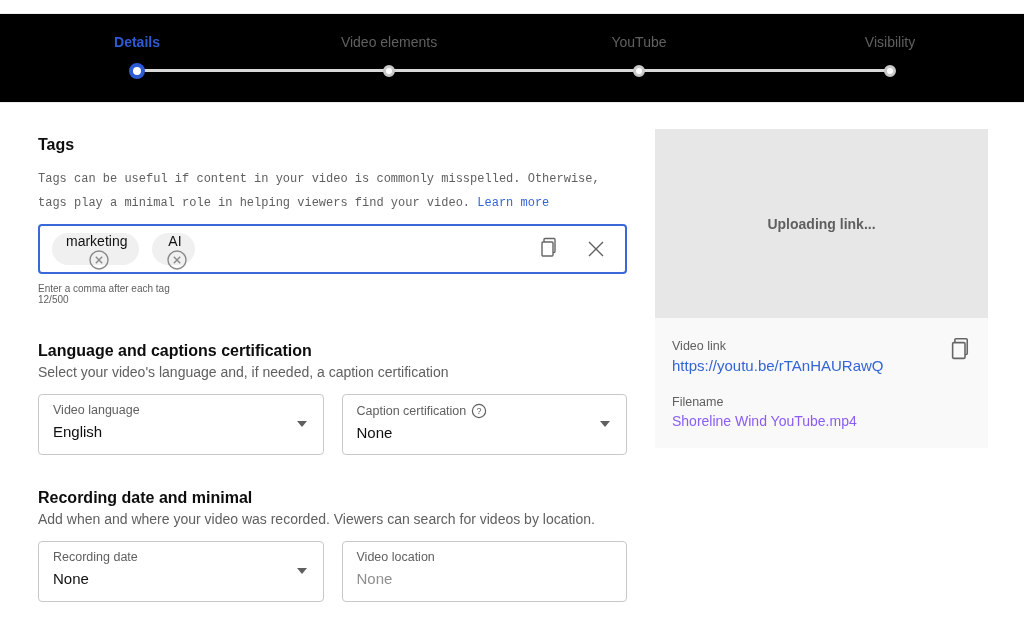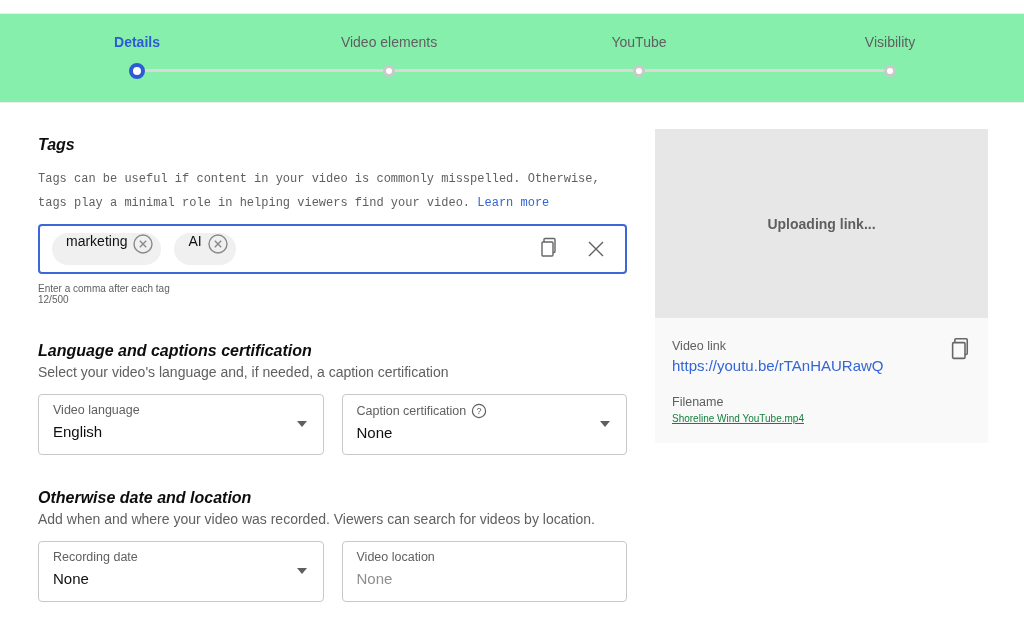--- a/index.html
+++ b/index.html
@@ -2,41 +2,41 @@
 <html><head>
 <meta charset="utf-8">
 <style>
   * { margin:0; padding:0; box-sizing:border-box; }
   html,body { width:1024px; height:639px; background:#ffffff;
     font-family:"Liberation Sans","DejaVu Sans",sans-serif; color:#0f0f0f; }
   .page { position:relative; width:1024px; height:639px; overflow:hidden; background:#fff; }
 
   
   .stepper-bar { position:absolute; top:13px; left:0; width:1024px; height:90px;
-    background:#86efac; border-top:1px solid #ececec; border-bottom:1px solid #ececec; }
+    background:#000000; border-top:1px solid #ececec; border-bottom:1px solid #ececec; }
   .stepper-line { position:absolute; top:55px; left:137px; width:753px; height:3px; background:#d9d9d9; }
   .step { position:absolute; top:0; width:220px; margin-left:-110px; text-align:center; cursor:pointer; }
   .step-label { display:block; margin-top:20px; font-size:14px; line-height:17px; color:#606060; white-space:nowrap; }
   .step.active .step-label { color:#2d5bd3; font-weight:bold; }
   .step-dot { position:absolute; left:50%; background:#fff; border-radius:50%; }
   .step.active .step-dot { top:49px; width:16px; height:16px; margin-left:-8px; border:4.5px solid #2d5bd3; }
   .step.inactive .step-dot { top:51px; width:12px; height:12px; margin-left:-6px; border:3px solid #c9c9c9; }
 
   
   .left-col { position:absolute; left:38px; top:103px; width:589px; }
-  .sec-heading { font-size:16px; font-weight:bold; color:#0d0d0d;font-style:italic; }
+  .sec-heading { font-size:16px; font-weight:bold; color:#0d0d0d; }
   .sec-desc { font-size:12px; line-height:24px; color:#606060;font-family:Liberation Mono, monospace; }
   .link-text { color:#3365d4; cursor:pointer; }
   .h-tags { margin-top:33px; }
   .d-tags { margin-top:13px; }
 
   .tags-box { margin-top:9px; height:50px; border:2px solid #3b68d8; border-radius:4px;
     display:flex; align-items:center; padding:0 10px 0 12px; }
-  .chip { display:inline-flex; align-items:flex-start; height:32px; background:#f0f0f0;
-    border-radius:16px; padding:0 7px 0 14px; margin-right:13px; font-size:14px; color:#111; }
+  .chip { display:inline-flex; align-items:center; height:32px; background:#f0f0f0;
+    border-radius:16px; padding:0 7px 0 14px; margin-right:13px; font-size:14px; color:#111;flex-direction:column; }
   .chip-label { margin-right:5px; }
   .chip-x { display:inline-flex; cursor:pointer; }
   .tags-input-space { flex:1 1 auto; height:100%; cursor:text; }
   .box-icon { display:inline-flex; cursor:pointer; }
   .copy-btn { margin-right:26px; }
   .clear-btn { margin-right:8px; }
 
   .hint-row { display:flex; justify-content:flex-end; margin-top:9px;
     font-size:10px; color:#606060;flex-direction:column; }
 
@@ -54,21 +54,21 @@
     border-left:5.5px solid transparent; border-right:5.5px solid transparent;
     border-top:6.5px solid #5f5f5f; }
 
   
   .right-panel { position:absolute; left:655px; top:129px; width:333px; }
   .preview { height:189px; background:#e7e7e7; display:flex; align-items:center; justify-content:center; }
   .preview-text { font-size:14px; font-weight:bold; color:#5f5f5f; }
   .info { position:relative; background:#f9f9f9; padding:21px 16px 19px 17px; }
   .info-label { font-size:12.5px; color:#606060; }
   .info-link { margin-top:4px; font-size:15px; color:#3365d4; cursor:pointer; }
-  .info-file { margin-top:4px; font-size:10px; color:#15803d;text-decoration:underline; }
+  .info-file { margin-top:4px; font-size:14px; color:#8b5cf6; }
   .info-label.second { margin-top:21px; }
   .info-copy { position:absolute; right:16px; top:19px; cursor:pointer; }
 
   svg { display:block; }
 </style>
 </head>
 <body>
 
 <div class="page">
 
@@ -157,21 +157,21 @@
               <circle cx="8" cy="8" r="6.6" stroke="#606060" stroke-width="1.2"></circle>
               <text x="8" y="11" text-anchor="middle" font-size="9" fill="#606060" font-family="Liberation Sans, sans-serif">?</text>
             </svg>
           </span>
         </div>
         <div class="field-value">None</div>
         <span class="caret"></span>
       </div>
     </div>
 
-    <div class="sec-heading h-rec">Otherwise date and location</div>
+    <div class="sec-heading h-rec">Recording date and minimal</div>
     <div class="d-sub">Add when and where your video was recorded. Viewers can search for videos by location.</div>
 
     <div class="fields-row">
       <div class="field">
         <div class="field-label">
           <span>Recording date</span>
         </div>
         <div class="field-value">None</div>
         <span class="caret"></span>
       </div>

